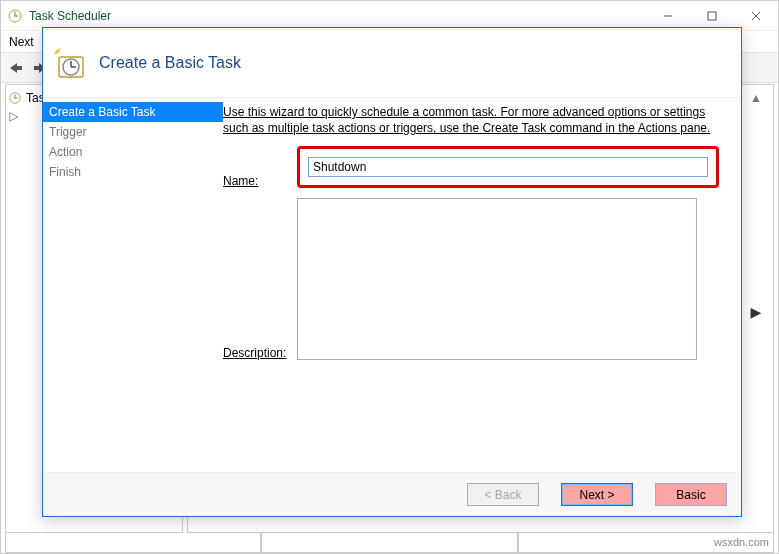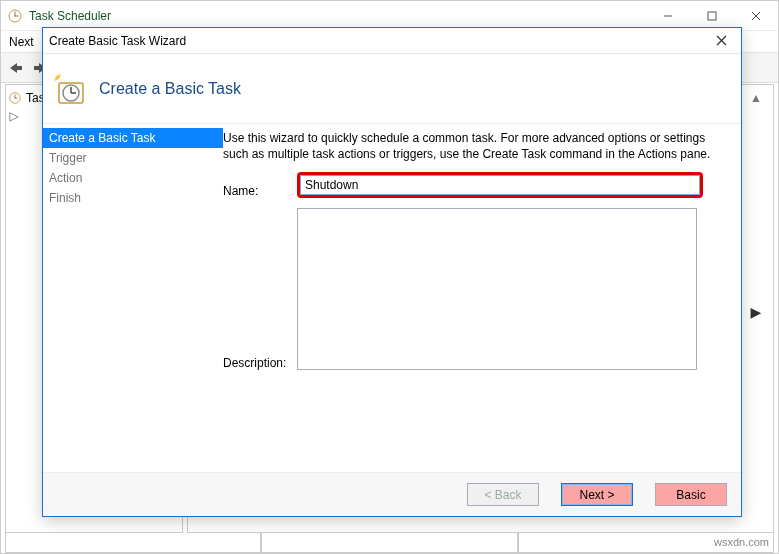--- a/index.html
+++ b/index.html
@@ -31,25 +31,25 @@
   .wiz-close { margin-left: auto; width: 28px; height: 20px; display: flex; align-items: center; justify-content: center; }
   .wiz-header { height: 70px; background: #fff; display: flex; align-items: center; padding-left: 10px; border-bottom: 1px solid #eee; }
   .wiz-header .hicon { width: 32px; height: 32px; margin-right: 14px; position: relative; }
   .wiz-header h1 { font-size: 16px; font-weight: normal; color: #1a4a8a; margin: 0; }
 
   .wiz-body { flex: 1; display: flex; }
   .wiz-nav { width: 180px; background: #fff; padding-top: 4px; }
   .wiz-nav div { height: 20px; line-height: 20px; padding-left: 6px; font-size: 12px; color: #737373; cursor: default; }
   .wiz-nav div.sel { background: #0a84ff; color: #fff; }
 
-  .wiz-form { flex: 1; padding: 6px 14px 0 0; font-size: 12px; }
+  .wiz-form { flex: 1; padding: 6px 14px 0 0; font-size: 12px; text-decoration: underline; }
   .wiz-intro { margin-bottom: 10px; line-height: 1.35; }
   .form-row { display: flex; align-items: flex-end; margin-bottom: 10px; }
   .form-row label { width: 74px; padding-top: 3px; }
-  .name-highlight { border: 3px solid #d00; border-radius: 4px; padding: 0; display: inline-block; }
+  .name-highlight { border: 3px solid #d00; border-radius: 4px; padding: 8px; display: inline-block; }
   .name-input { width: 400px; height: 20px; border: 1px solid #7aa7d7; padding: 1px 4px; font-size: 12px; outline: none; }
   .desc-input { width: 400px; height: 162px; border: 1px solid #aab; padding: 2px 4px; font-size: 12px; resize: none; outline: none; font-family: inherit; }
 
   .wiz-buttons { height: 44px; border-top: 1px solid #eee; display: flex; align-items: center; justify-content: flex-end; padding-right: 14px; gap: 22px; background: #f7f7f7; }
   .btn { min-width: 72px; height: 23px; border: 1px solid #aab; background: #fca5a5; font-size: 12px; display: flex; align-items: center; justify-content: center; cursor: pointer; }
   .btn.disabled { color: #9aa; background: #f0f0f0; cursor: default; }
   .btn.primary { border: 1px solid #1a6fd6; box-shadow: inset 0 0 0 1px #7fb8ef; } 
   .wm { position: absolute; right: 10px; bottom: 6px; color: #888; font-size: 11px; }
 
   
@@ -130,29 +130,20 @@
     </div>
   </div>
   <div class="parent-status">
     <div></div>
       <div></div>
       <div></div>
   </div>
 </div>
 
 <div class="wizard">
-  <div class="wiz-titlebar">
-    <span>Create Basic Task Wizard</span>
-    <div class="wiz-close">
-      <svg width="11" height="11">
-          <line x1="1" y1="1" x2="10" y2="10" stroke="#333" stroke-width="1.2"></line>
-          <line x1="10" y1="1" x2="1" y2="10" stroke="#333" stroke-width="1.2"></line>
-        </svg>
-    </div>
-  </div>
 
   <div class="wiz-header">
     <div class="hicon">
       <svg width="32" height="32" viewBox="0 0 32 32">
         <polygon points="3,3 8,1 6,6 1,8" fill="#f2c94c"></polygon>
         <rect x="6" y="10" width="24" height="20" rx="2" fill="#fff" stroke="#c49a3a" stroke-width="1.5"></rect>
         <circle cx="18" cy="20" r="8" fill="#fff" stroke="#888" stroke-width="1.5"></circle>
         <line x1="18" y1="20" x2="18" y2="14" stroke="#555" stroke-width="1.6"></line>
         <line x1="18" y1="20" x2="23" y2="20" stroke="#555" stroke-width="1.6"></line>
       </svg>

